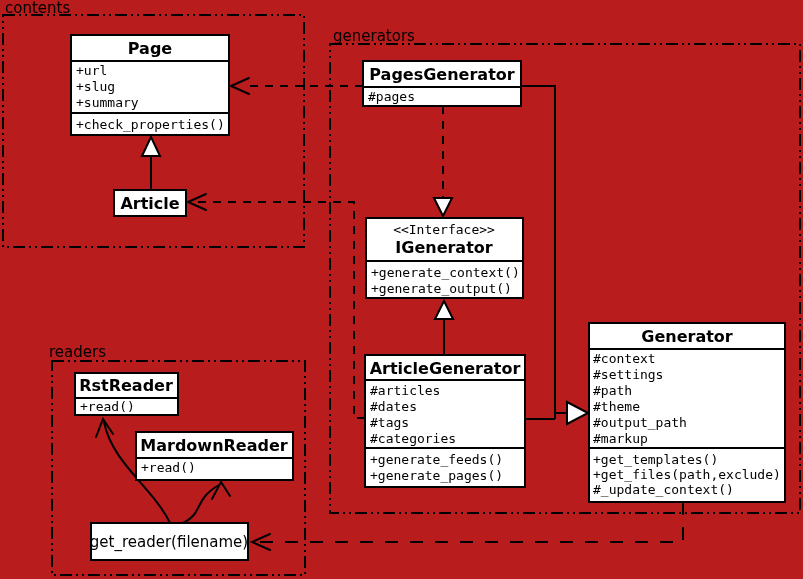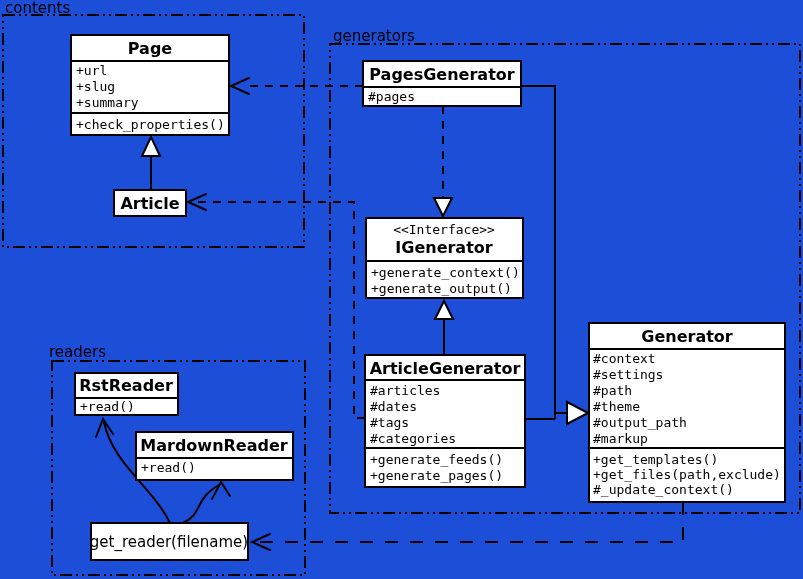--- a/index.html
+++ b/index.html
@@ -1,16 +1,16 @@
 <!DOCTYPE html>
 <html><head>
 <meta charset="utf-8">
 <style>
   html,body { margin:0; padding:0; background:#ffffff; }
-  .stage { position:relative; width:803px; height:579px; background:#1d4ed8; overflow:hidden; }
+  .stage { position:relative; width:803px; height:579px; background:#b91c1c; overflow:hidden; }
   svg { display:block; }
 
   .pkg       { fill:none; stroke:#000; stroke-width:2; stroke-dasharray:12 4 2 4 2 4; }
   .box       { fill:#ffffff; stroke:#000; stroke-width:2; }
   .sep       { stroke:#000; stroke-width:2; }
   .solid     { stroke:#000; stroke-width:2; fill:none; }
   .dash      { stroke:#000; stroke-width:2; fill:none; stroke-dasharray:8 7; }
   .dashlong  { stroke:#000; stroke-width:2; fill:none; stroke-dasharray:13 12; }
   .tri       { fill:#ffffff; stroke:#000; stroke-width:2; stroke-linejoin:miter; }
   .openarrow { stroke:#000; stroke-width:2; fill:none; stroke-linecap:round; }

